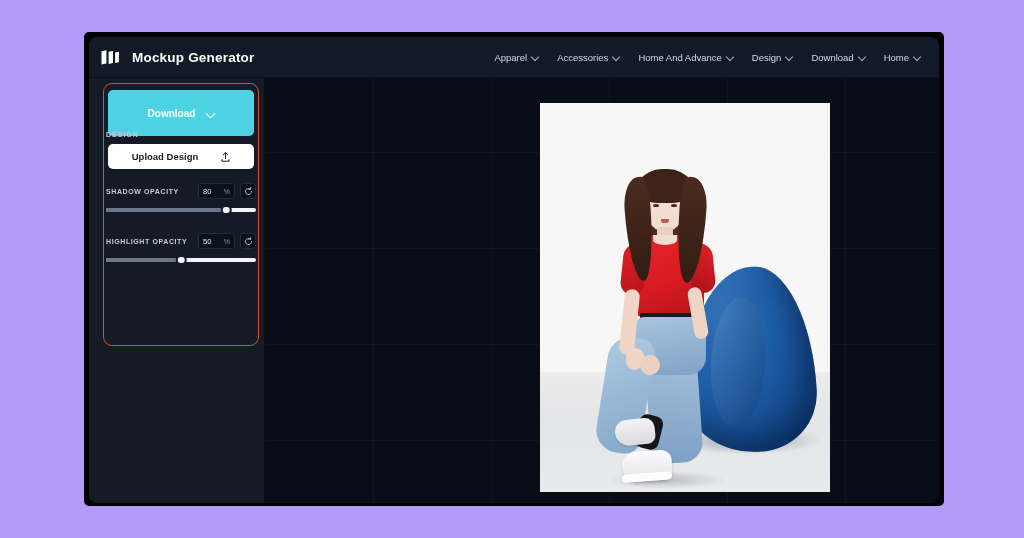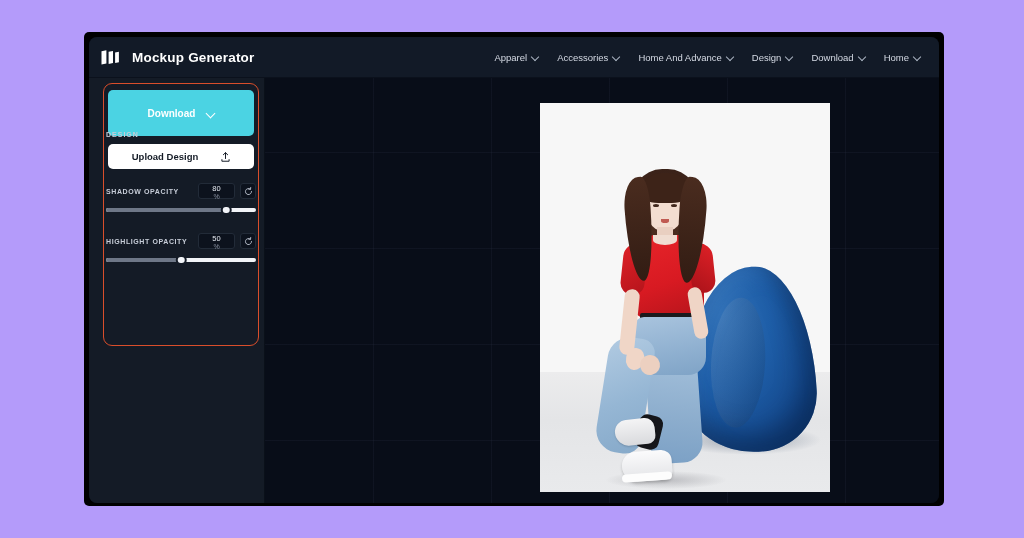--- a/index.html
+++ b/index.html
@@ -126,21 +126,20 @@
     letter-spacing: .6px; white-space: nowrap;
   }
   .control-right {
     margin-left: auto; display: flex; align-items: center; gap: 5px;
   }
   .value-box {
     background: #0c121d; border: 1px solid #222b38; border-radius: 3px;
     height: 16px; width: 37px;
     display: flex; align-items: center; justify-content: space-between;
     padding: 0 4px;
-    flex-direction: column;
   }
   .value-num { color: #e4e8ef; font-size: 7.5px; }
   .value-unit { color: #8b93a2; font-size: 7px; }
   .reset-button {
     background: #0c121d; border: 1px solid #222b38; border-radius: 3px;
     width: 16px; height: 16px;
     display: flex; align-items: center; justify-content: center;
     cursor: pointer;
   }
   .slider { position: relative; height: 14px; margin-top: 3px; cursor: pointer; }

